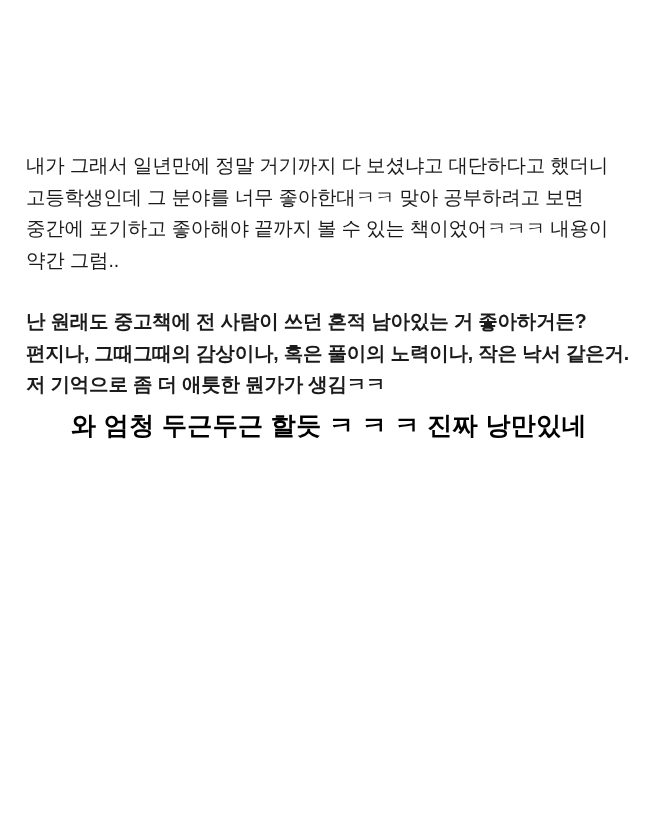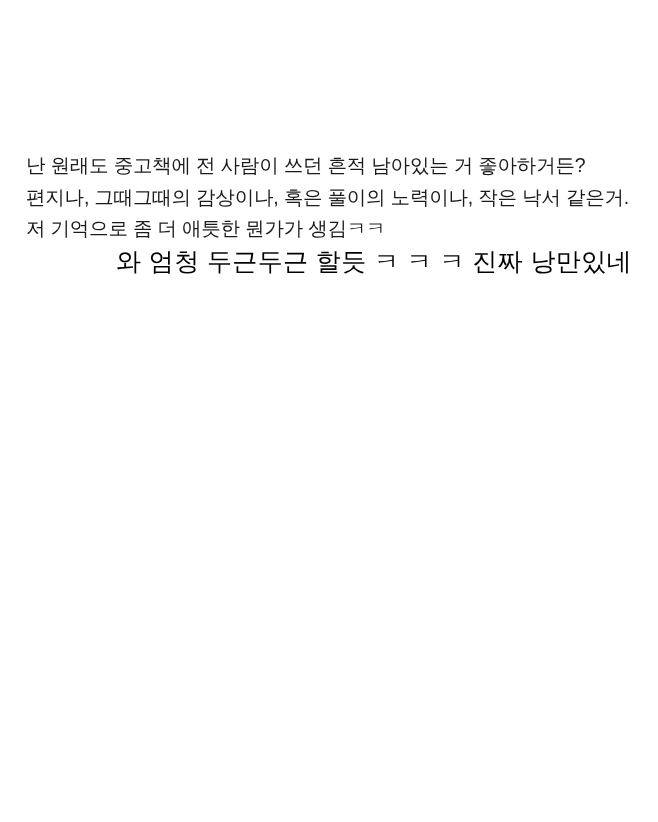--- a/index.html
+++ b/index.html
@@ -24,30 +24,32 @@
   .para {
     font-size: 19.5px;
     line-height: 1.62;
     letter-spacing: -0.2px;
     color: #1b1b1b;
     margin: 0 0 30px 0;
     word-break: keep-all;
     white-space: normal;
   }
   .para:last-of-type {
-    margin-bottom: 0;
+    margin-bottom: 8px;
+    font-weight: bold;
   }
   .headline {
     font-size: 25px;
-    font-weight: normal;
+    font-weight: bold;
     letter-spacing: 0.4px;
     color: #000000;
-    text-align: right;
+    text-align: center;
     line-height: 1.3;
   }
 </style>
 </head>
 <body>
 
 <div class="page">
+  <p class="para">내가 그래서 일년만에 정말 거기까지 다 보셨냐고 대단하다고 했더니 고등학생인데 그 분야를 너무 좋아한대ㅋㅋ 맞아 공부하려고 보면 중간에 포기하고 좋아해야 끝까지 볼 수 있는 책이었어ㅋㅋㅋ 내용이 약간 그럼..</p>
   <p class="para">난 원래도 중고책에 전 사람이 쓰던 흔적 남아있는 거 좋아하거든? 편지나, 그때그때의 감상이나, 혹은 풀이의 노력이나, 작은 낙서 같은거. 저 기억으로 좀 더 애틋한 뭔가가 생김ㅋㅋ</p>
   <div class="headline">와 엄청 두근두근 할듯 ㅋ ㅋ ㅋ 진짜 낭만있네</div>
 </div>
 
 </body></html>

